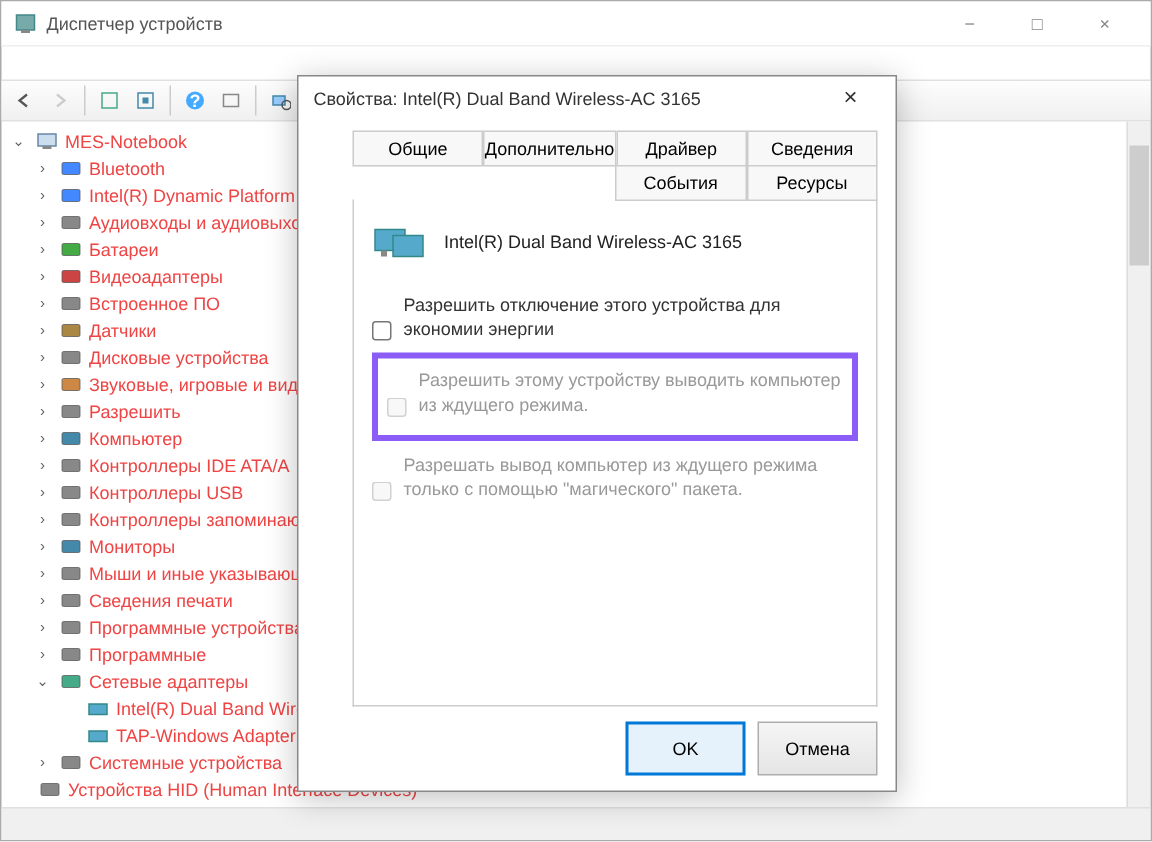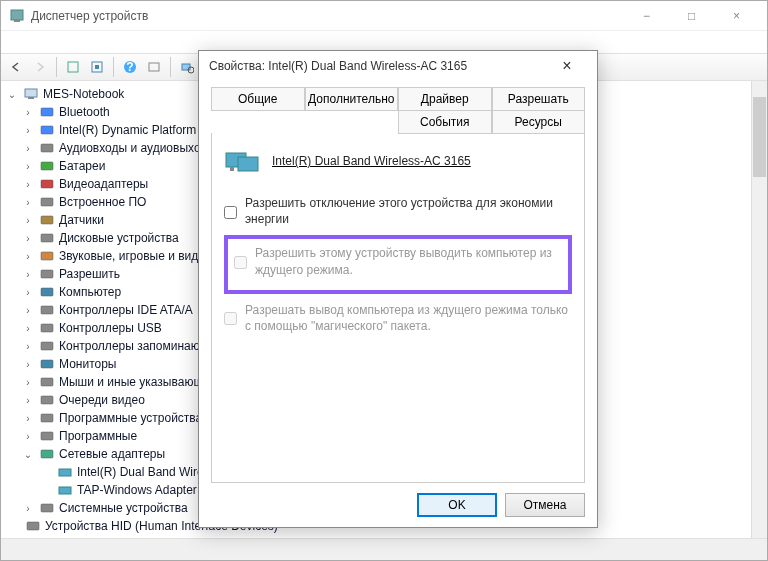--- a/index.html
+++ b/index.html
@@ -18,59 +18,59 @@
     
     .toolbar { height: 28px; border-top: 1px solid #e0e0e0; border-bottom: 1px solid #e0e0e0; display: flex; align-items: center; padding: 0 4px; gap: 2px; background: linear-gradient(#fdfdfd,#f0f0f0); }
     .tool-btn { width: 22px; height: 22px; display: flex; align-items: center; justify-content: center; border: 1px solid transparent; }
     .tool-sep { width: 1px; height: 20px; background: #ccc; margin: 0 3px; }
     
     .content { flex: 1; display: flex; overflow: hidden; position: relative; }
     .tree { flex: 1; padding: 4px 2px; overflow-y: auto; overflow-x: hidden; }
     .tree-item { display: flex; align-items: center; height: 18px; white-space: nowrap; cursor: default; }
     .tree-expand { width: 14px; text-align: center; color: #666; font-size: 10px; cursor: pointer; }
     .tree-icon { width: 16px; height: 16px; margin: 0 4px; display: flex; align-items: center; justify-content: center; }
-    .tree-label { color: #0f172a; }
+    .tree-label { color: #ef4444; }
     .indent-0 { padding-left: 2px; }
     .indent-1 { padding-left: 18px; }
     .indent-2 { padding-left: 36px; }
     
     .scrollbar-v { width: 16px; background: #f0f0f0; border-left: 1px solid #ddd; position: relative; }
     .scrollbar-v .thumb { position: absolute; top: 16px; left: 1px; right: 1px; height: 80px; background: #cdcdcd; }
     
     .statusbar { height: 22px; border-top: 1px solid #e0e0e0; background: #f0f0f0; }
     
     
     .dialog { position: absolute; left: 198px; top: 50px; width: 400px; height: 478px; background: #fff; border: 1px solid #888; box-shadow: 0 4px 20px rgba(0,0,0,0.25); display: flex; flex-direction: column; z-index: 10; }
     .dialog-titlebar { height: 30px; display: flex; align-items: center; padding: 0 10px; }
     .dialog-title { flex: 1; color: #333; }
     .dialog-close { width: 40px; height: 30px; display: flex; align-items: center; justify-content: center; font-size: 16px; color: #333; cursor: pointer; }
     
-    .dialog-body { flex: 1; padding: 6px 12px 0; display: flex; flex-direction: column; }
+    .dialog-body { flex: 1; padding: 6px 12px 0; display: flex; flex-direction: column; margin-left: 24px; }
     .tabs { display: flex; flex-wrap: wrap; }
     .tab { padding: 4px 0; text-align: center; border: 1px solid #ccc; background: #fff; cursor: pointer; margin-bottom: -1px; }
     .tab-row1 .tab { flex: 1; }
     .tab-row2 { display: flex; width: 100%; justify-content: flex-end; }
     .tab-row2 .tab { flex: 1; }
     .tab.active { background: #fff; border-bottom: 1px solid #fff; }
     .tab:not(.active) { background: #f8f8f8; }
     
     .tab-content { border: 1px solid #ccc; border-top: none; flex: 1; padding: 14px 12px; }
-    .device-header { display: flex; align-items: center; gap: 12px; margin-bottom: 18px; text-decoration: underline; }
+    .device-header { display: flex; align-items: center; gap: 12px; margin-bottom: 18px; }
     .device-icon { width: 36px; height: 28px; }
     .device-name { color: #222; }
     
-    .check-row { display: flex; align-items: center; gap: 8px; margin-bottom: 6px; padding: 2px 0; }
+    .check-row { display: flex; align-items: flex-end; gap: 8px; margin-bottom: 6px; padding: 2px 0; }
     .check-row input { margin-top: 2px; }
     .check-row label { color: #333; line-height: 1.35; }
     .check-row.disabled label { color: #999; }
     
     .highlight { border: 4px solid #8b5cf6; padding: 4px 6px; margin: 2px 0 6px; }
     
     .dialog-buttons { display: flex; justify-content: flex-end; gap: 8px; padding: 10px 12px; }
-    .btn { min-width: 80px; height: 24px; border: 1px solid #adadad; background: linear-gradient(#f5f5f5,#e5e5e5); cursor: pointer; }
+    .btn { min-width: 80px; height: 36px; border: 1px solid #adadad; background: linear-gradient(#f5f5f5,#e5e5e5); cursor: pointer; }
     .btn.primary { border: 2px solid #0078d7; background: #e5f1fb; }
     
     
     svg { display: block; }
   </style>
 </head>
 <body>
 
 <div class="main-window">
   <div class="titlebar">
@@ -301,21 +301,21 @@
             </span>
     <span class="tree-label">Мыши и иные указывающие</span>
           </div>
           <div class="tree-item indent-1">
             <span class="tree-expand">›</span>
     <span class="tree-icon">
               <svg width="16" height="16">
                 <rect x="2" y="4" width="12" height="8" rx="1" fill="#888" stroke="#555" stroke-width="0.5"></rect>
               </svg>
             </span>
-    <span class="tree-label">Очереди видео</span>
+    <span class="tree-label">Сведения печати</span>
           </div>
           <div class="tree-item indent-1">
             <span class="tree-expand">›</span>
     <span class="tree-icon">
               <svg width="16" height="16">
                 <rect x="2" y="4" width="12" height="8" rx="1" fill="#888" stroke="#555" stroke-width="0.5"></rect>
               </svg>
             </span>
     <span class="tree-label">Программные устройства</span>
           </div>
@@ -385,21 +385,21 @@
 <div class="dialog">
   <div class="dialog-titlebar">
     <span class="dialog-title">Свойства: Intel(R) Dual Band Wireless-AC 3165</span>
     <span class="dialog-close">×</span>
   </div>
   <div class="dialog-body">
     <div class="tabs tab-row1">
       <div class="tab">Общие</div>
       <div class="tab">Дополнительно</div>
       <div class="tab">Драйвер</div>
-      <div class="tab">Разрешать</div>
+      <div class="tab">Сведения</div>
     </div>
     <div class="tabs tab-row2">
       <div class="tab" style="flex:0 0 25%">События</div>
       <div class="tab" style="flex:0 0 25%">Ресурсы</div>
     </div>
     <div class="tab-content">
       <div class="device-header">
         <span class="device-icon">
           <svg width="36" height="28">
               <rect x="2" y="6" width="20" height="14" fill="#5ac" stroke="#388"></rect>
@@ -417,21 +417,21 @@
 
       <div class="highlight">
         <div class="check-row disabled">
           <input type="checkbox" disabled="" style="">
           <label>Разрешить этому устройству выводить компьютер из ждущего режима.</label>
         </div>
       </div>
 
       <div class="check-row disabled">
         <input type="checkbox" disabled="" style="">
-        <label>Разрешать вывод компьютера из ждущего режима только с помощью "магического" пакета.</label>
+        <label>Разрешать вывод компьютер из ждущего режима только с помощью "магического" пакета.</label>
       </div>
     </div>
   </div>
   <div class="dialog-buttons">
     <button class="btn primary">OK</button>
     <button class="btn">Отмена</button>
   </div>
 </div>
 
 </body></html>

